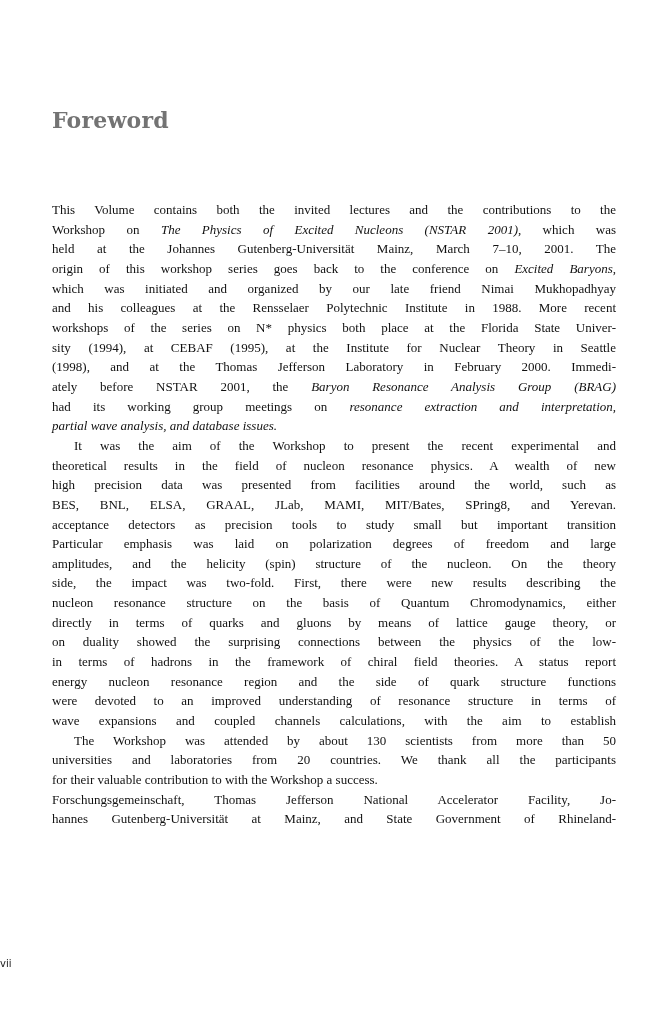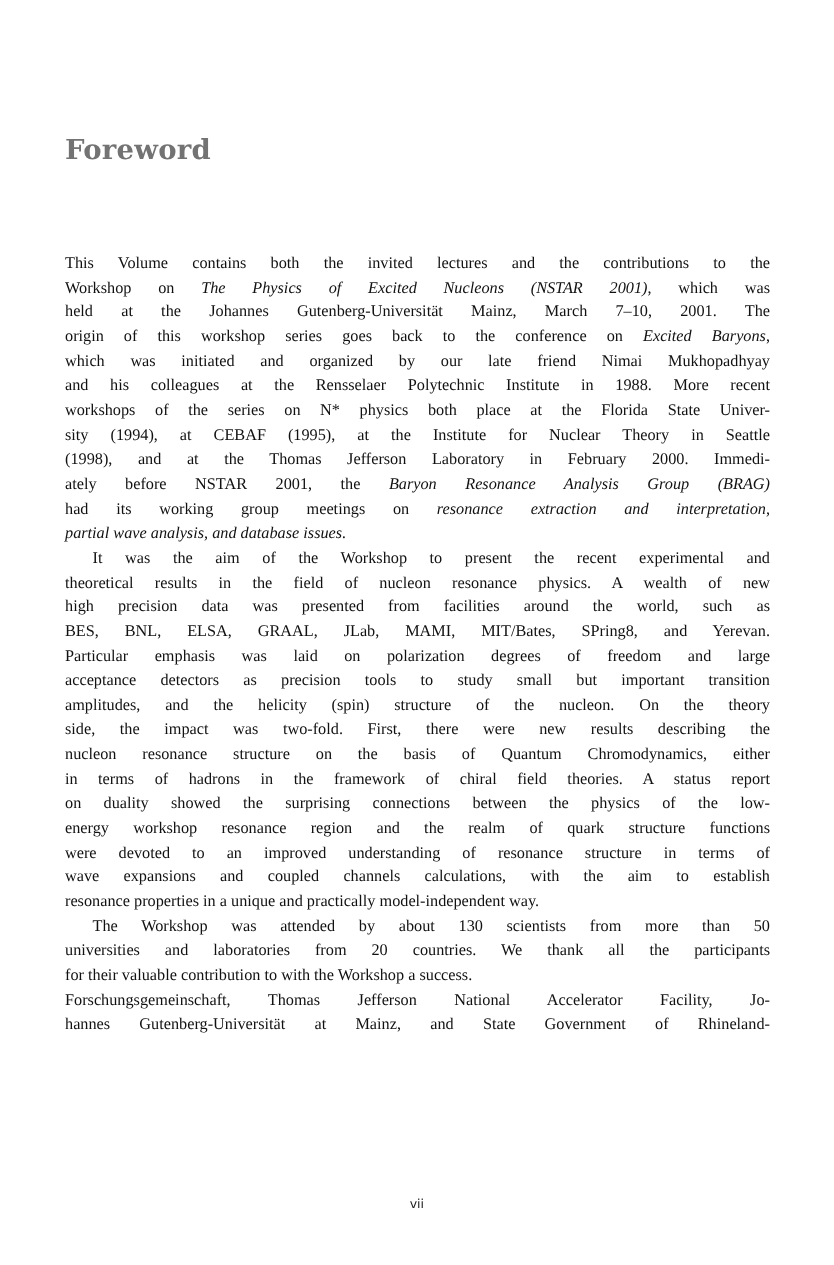--- a/index.html
+++ b/index.html
@@ -57,21 +57,20 @@
       padding-left: 22px;
     }
     .line em {
       font-style: italic;
     }
     .page-number {
       position: absolute;
       left: 0;
       width: 667px;
       top: 958px;
-      text-align: center;
       font-family: "DejaVu Sans", "Liberation Sans", sans-serif;
       font-size: 10px;
       color: #222;
     }
   </style>
 </head>
 <body>
 
 <div class="page">
   <h1 class="chapter-title">Foreword</h1>
@@ -89,31 +88,31 @@
         <span class="line"><span>(1998), and at the Thomas Jefferson Laboratory in February 2000. Immedi-</span></span>
         <span class="line"><span>ately before NSTAR 2001, the </span><em>Baryon Resonance Analysis Group (BRAG)</em></span>
         <span class="line"><span>had its working group meetings on </span><em>resonance extraction and interpretation,</em></span>
         <span class="line last"><em>partial wave analysis, and database issues.</em></span>
       </div>
       <div>
         <span class="line indent"><span>It was the aim of the Workshop to present the recent experimental and</span></span>
         <span class="line"><span>theoretical results in the field of nucleon resonance physics. A wealth of new</span></span>
         <span class="line"><span>high precision data was presented from facilities around the world, such as</span></span>
         <span class="line"><span>BES, BNL, ELSA, GRAAL, JLab, MAMI, MIT/Bates, SPring8, and Yerevan.</span></span>
+        <span class="line"><span>acceptance detectors as precision tools to study small but important transition</span></span>
         <span class="line"><span>Particular emphasis was laid on polarization degrees of freedom and large</span></span>
-        <span class="line"><span>acceptance detectors as precision tools to study small but important transition</span></span>
         <span class="line"><span>amplitudes, and the helicity (spin) structure of the nucleon. On the theory</span></span>
         <span class="line"><span>side, the impact was two-fold. First, there were new results describing the</span></span>
         <span class="line"><span>nucleon resonance structure on the basis of Quantum Chromodynamics, either</span></span>
+        <span class="line"><span>directly in terms of quarks and gluons by means of lattice gauge theory, or</span></span>
+        <span class="line"><span>on duality showed the surprising connections between the physics of the low-</span></span>
         <span class="line"><span>in terms of hadrons in the framework of chiral field theories. A status report</span></span>
-        <span class="line"><span>on duality showed the surprising connections between the physics of the low-</span></span>
-        <span class="line"><span>energy workshop resonance region and the realm of quark structure functions</span></span>
+        <span class="line"><span>energy nucleon resonance region and the side of quark structure functions</span></span>
         <span class="line"><span>were devoted to an improved understanding of resonance structure in terms of</span></span>
         <span class="line"><span>wave expansions and coupled channels calculations, with the aim to establish</span></span>
-        <span class="line last"><span>resonance properties in a unique and practically model-independent way.</span></span>
       </div>
       <div>
         <span class="line indent"><span>The Workshop was attended by about 130 scientists from more than 50</span></span>
         <span class="line"><span>universities and laboratories from 20 countries. We thank all the participants</span></span>
         <span class="line last"><span>for their valuable contribution to with the Workshop a success.</span></span>
       </div>
       <div>
         <span class="line"><span>Forschungsgemeinschaft, Thomas Jefferson National Accelerator Facility, Jo-</span></span>
         <span class="line"><span>hannes Gutenberg-Universität at Mainz, and State Government of Rhineland-</span></span>
       </div>

